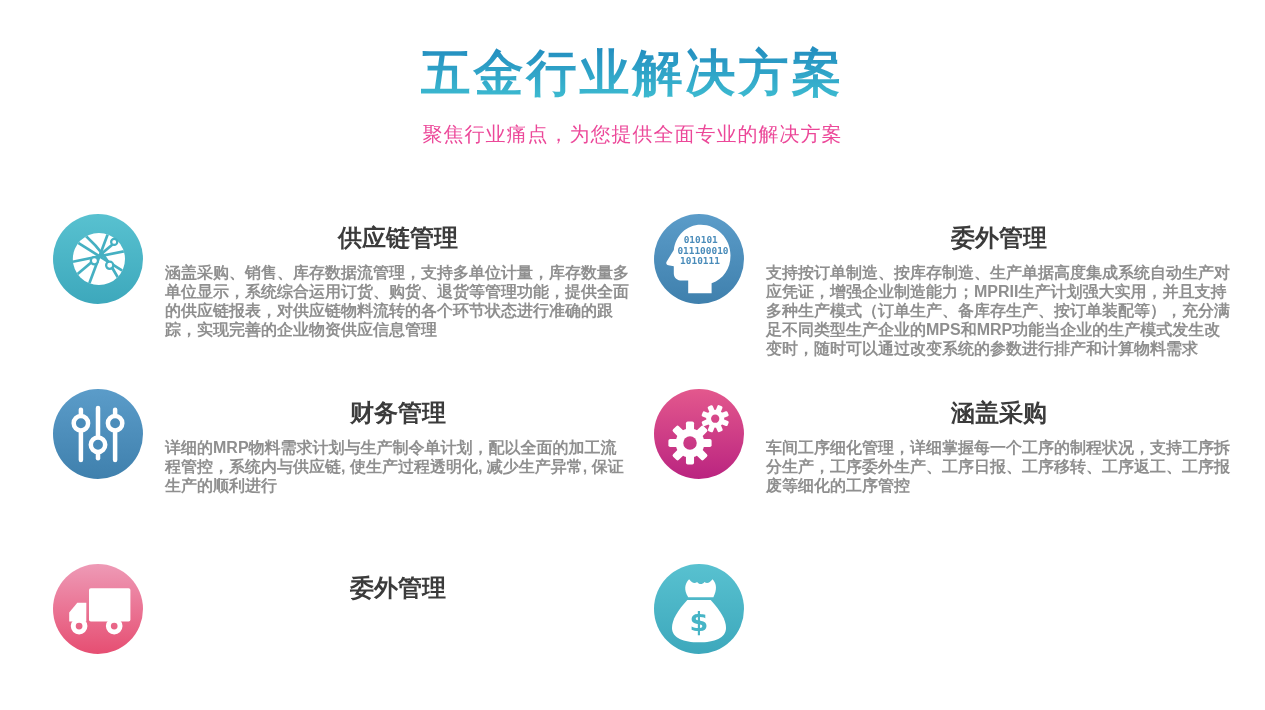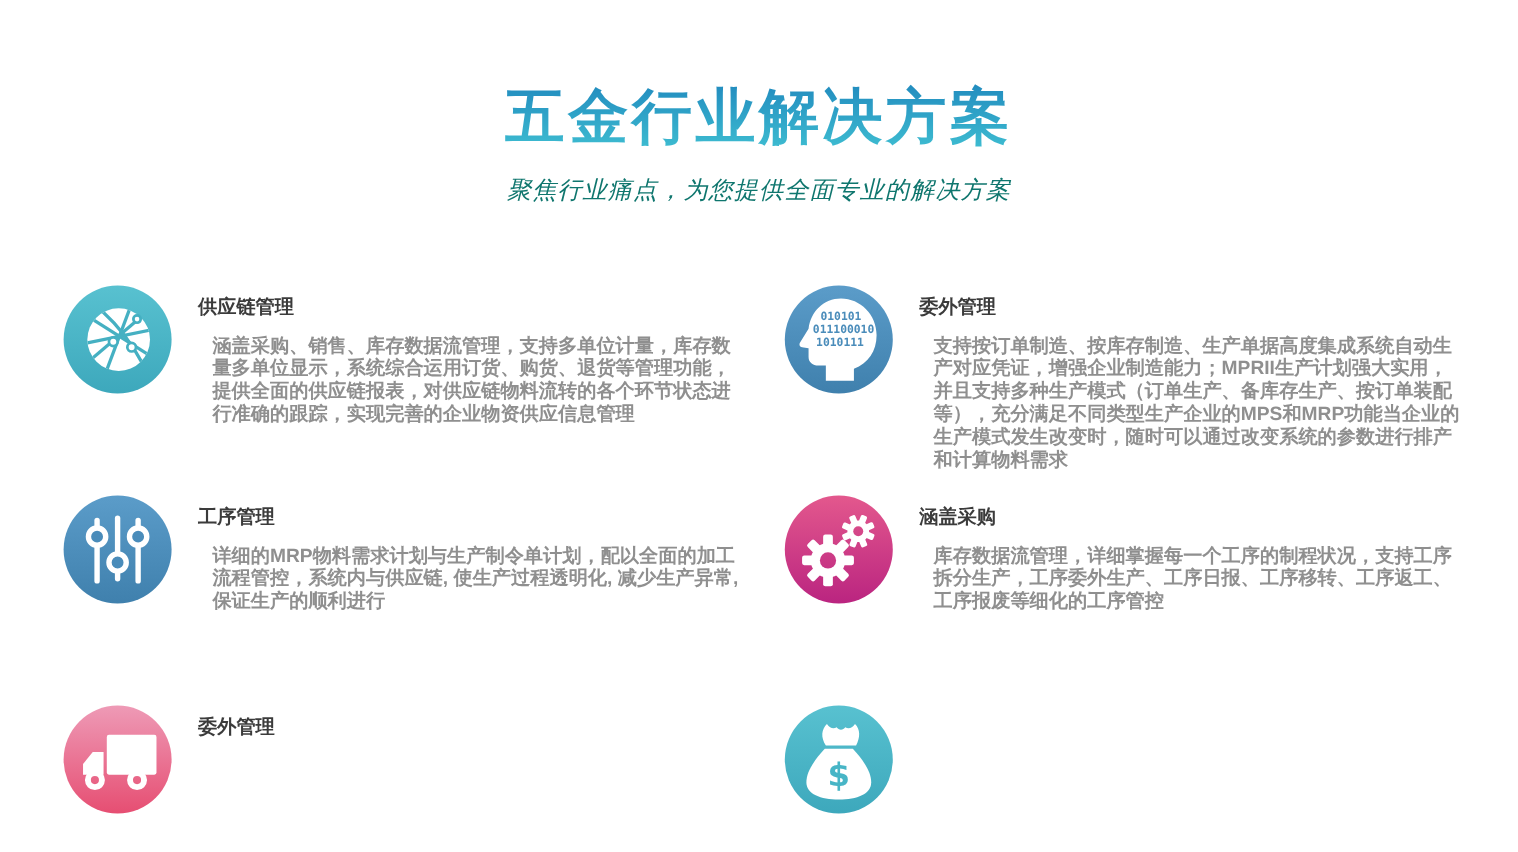--- a/index.html
+++ b/index.html
@@ -4,38 +4,37 @@
 <style>
   * { box-sizing: border-box; }
   html, body { margin: 0; padding: 0; }
   body {
     width: 1265px; height: 710px; overflow: hidden;
     background: #ffffff;
     font-family: "Liberation Sans", "DejaVu Sans", sans-serif;
   }
   .page { width: 1265px; height: 710px; }
 
-  header { text-align: center; padding-top: 64px; }
+  header { text-align: center; padding-top: 40px; }
   .page-title {
     margin: 0;
     display: inline-block;
     font-size: 50px;
     font-weight: bold;
     letter-spacing: 3px;
     background-image: linear-gradient(180deg, #1f87bd, #41c2d3);
     -webkit-background-clip: text;
     background-clip: text;
     color: transparent;
   }
   .page-subtitle {
     margin: 14px 0 0;
     font-size: 20px;
-    color: #0f766e;
+    color: #ec4899;
     letter-spacing: 1px;
-    font-style: italic;
   }
 
   .grid {
     margin-top: 66px;
     padding: 0 33px 0 53px;
     display: grid;
     grid-template-columns: 1fr 1fr;
     column-gap: 23px;
     grid-auto-rows: 175px;
   }
@@ -43,26 +42,27 @@
   .badge {
     width: 90px; height: 90px;
     flex: 0 0 90px;
     border-radius: 50%;
     margin-right: 22px;
   }
   .badge svg { width: 90px; height: 90px; display: block; }
   .card-body { flex: 1 1 auto; min-width: 0; }
   .card-title {
     margin: 8px 0 9px;
-    font-size: 16px;
+    font-size: 24px;
     font-weight: bold;
     color: #3b3b3b;
+    text-align: center;
   }
   .card-desc {
-    margin: 12px;
+    margin: 0;
     font-size: 16px;
     line-height: 19px;
     color: #8f8f8f;
     font-weight: 600;
   }
 </style>
 </head>
 <body>
 
 <div class="page">
@@ -134,21 +134,21 @@
             <line x1="69" y1="23" x2="69" y2="79"></line>
           </g>
           <g stroke="#ffffff" stroke-width="5" fill="#4a8cba">
             <circle cx="31" cy="38" r="8"></circle>
             <circle cx="50" cy="62" r="8"></circle>
             <circle cx="69" cy="38" r="8"></circle>
           </g>
         </svg>
       </div>
       <div class="card-body">
-        <h2 class="card-title">工序管理</h2>
+        <h2 class="card-title">财务管理</h2>
         <p class="card-desc">详细的MRP物料需求计划与生产制令单计划，配以全面的加工流程管控，系统内与供应链, 使生产过程透明化, 减少生产异常, 保证生产的顺利进行</p>
       </div>
     </section>
 
     <section class="card">
       <div class="badge" style="background: linear-gradient(rgb(227, 88, 141), rgb(186, 36, 128));">
         <svg viewBox="0 0 100 100">
           <defs>
             <mask id="gearHoles">
               <rect x="0" y="0" width="100" height="100" fill="#ffffff"></rect>
@@ -177,21 +177,21 @@
               <rect x="-3" y="-15.5" width="6" height="7.5" rx="1.5" transform="rotate(202)"></rect>
               <rect x="-3" y="-15.5" width="6" height="7.5" rx="1.5" transform="rotate(247)"></rect>
               <rect x="-3" y="-15.5" width="6" height="7.5" rx="1.5" transform="rotate(292)"></rect>
               <rect x="-3" y="-15.5" width="6" height="7.5" rx="1.5" transform="rotate(337)"></rect>
             </g>
           </g>
         </svg>
       </div>
       <div class="card-body">
         <h2 class="card-title">涵盖采购</h2>
-        <p class="card-desc">库存数据流管理，详细掌握每一个工序的制程状况，支持工序拆分生产，工序委外生产、工序日报、工序移转、工序返工、工序报废等细化的工序管控</p>
+        <p class="card-desc">车间工序细化管理，详细掌握每一个工序的制程状况，支持工序拆分生产，工序委外生产、工序日报、工序移转、工序返工、工序报废等细化的工序管控</p>
       </div>
     </section>
 
     <section class="card">
       <div class="badge" style="background: linear-gradient(rgb(238, 154, 182), rgb(230, 78, 114));">
         <svg viewBox="0 0 100 100">
           <g fill="#ffffff">
             <rect x="40" y="27" width="46" height="37" rx="2"></rect>
             <path d="M37,43 L27,43 L18,54 L18,64 L37,64 Z"></path>
           </g>

